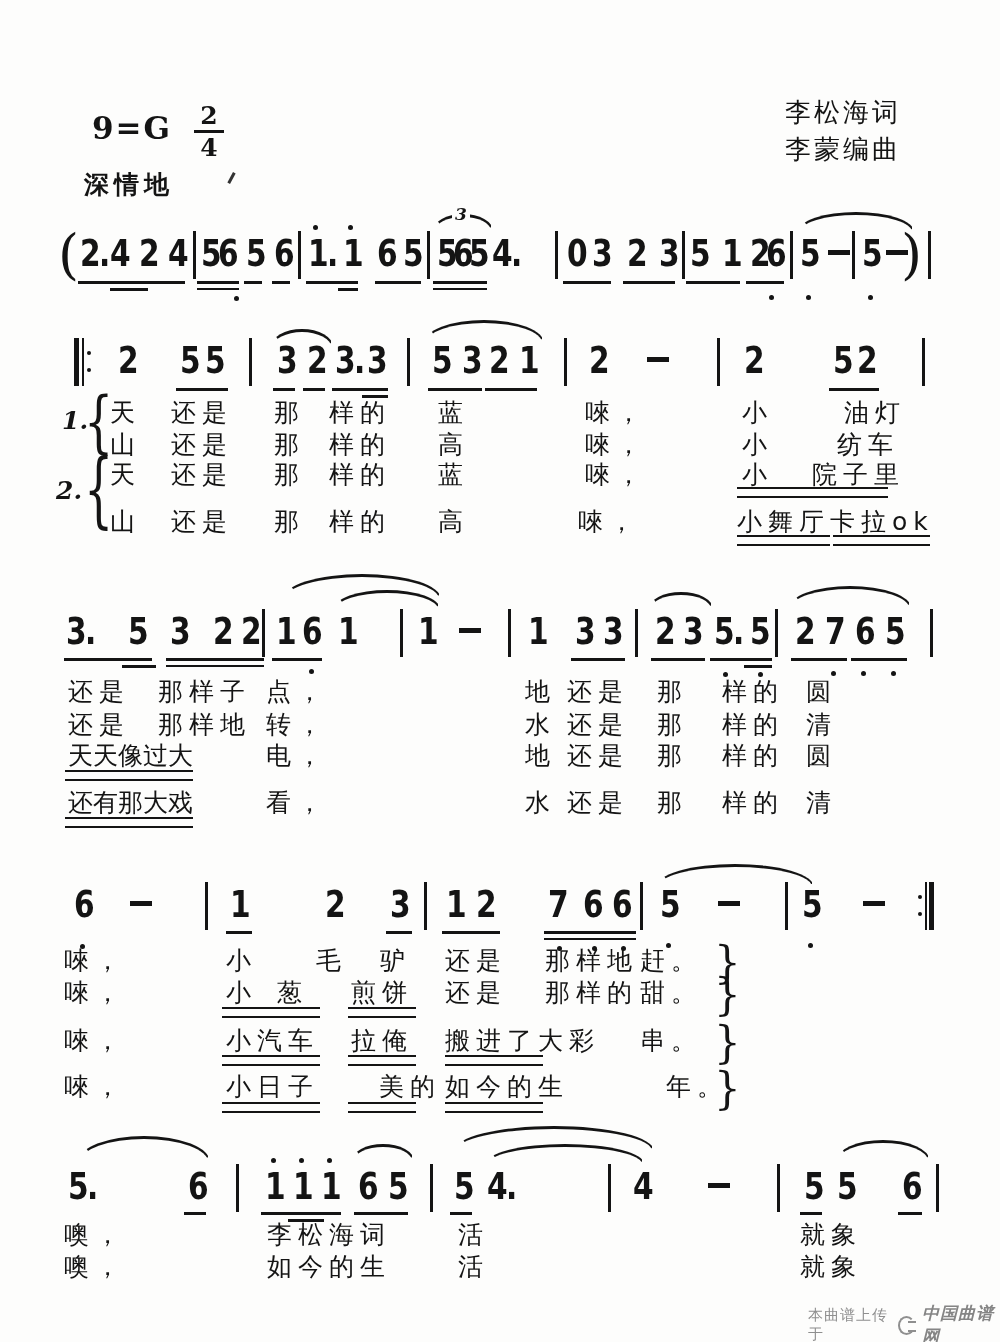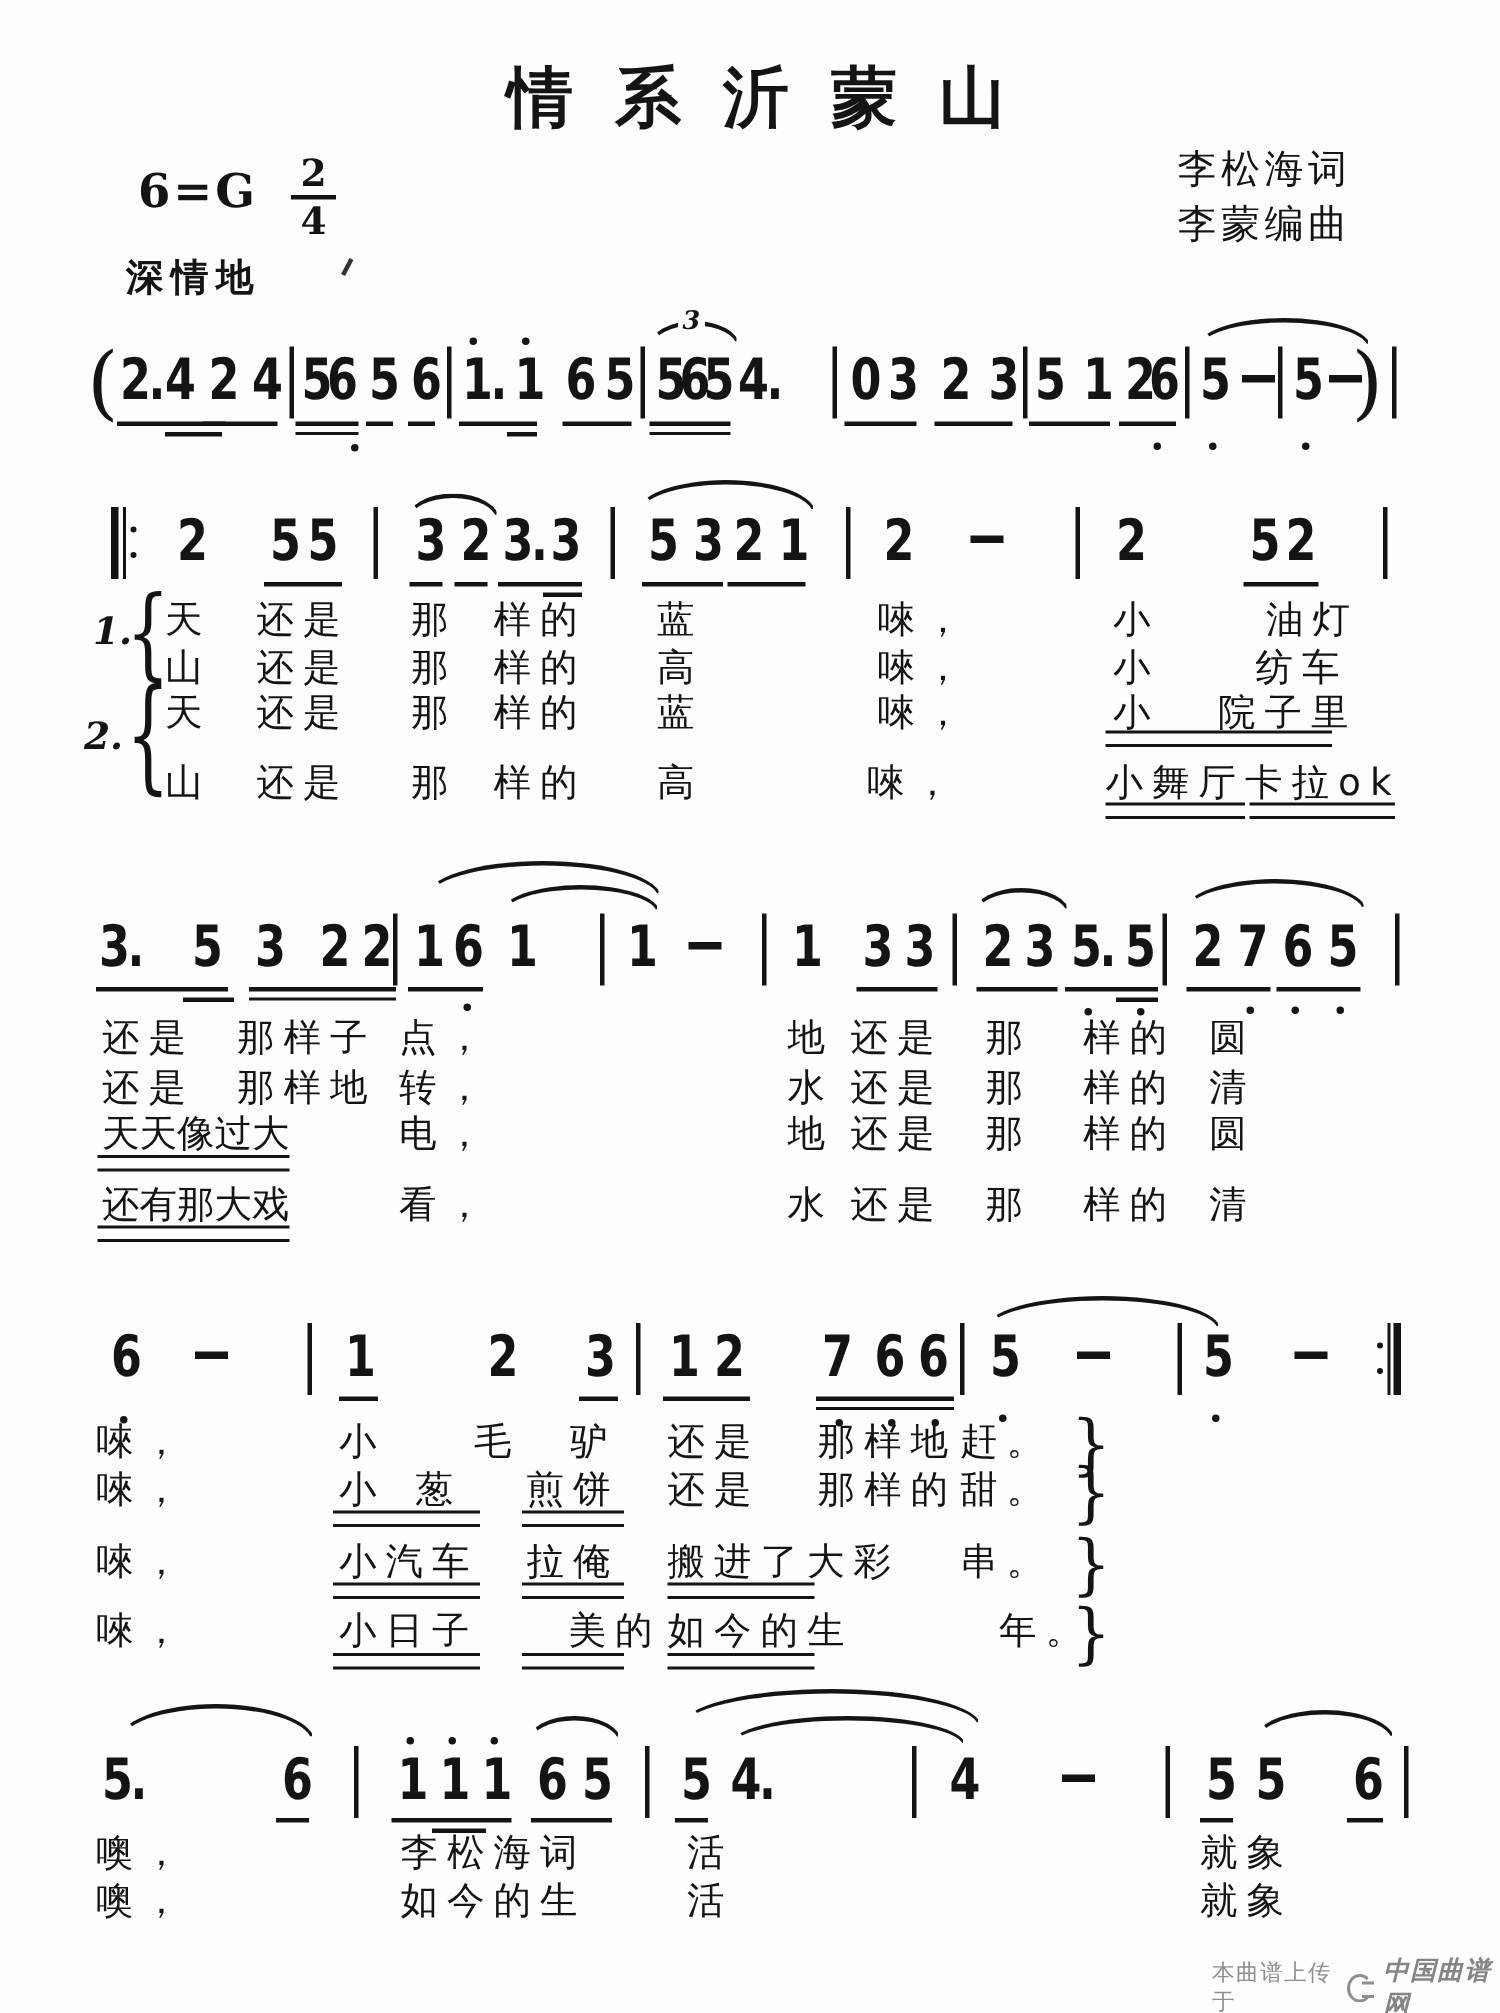--- a/index.html
+++ b/index.html
@@ -41,22 +41,21 @@
   .wm .pre{font-size:15px;letter-spacing:1px;}
   .wm .site{font:italic bold 17px "DejaVu Serif",serif;color:#858585;letter-spacing:1px;}
   .wm .logo{width:15px;height:15px;border:2px solid #8f8f8f;border-radius:50%;border-right-color:transparent;position:relative;}
   .wm .logo:after{content:"";position:absolute;left:8px;top:3px;width:8px;height:7px;
       border-top:2px solid #8f8f8f;border-bottom:2px solid #8f8f8f;}
 </style>
 </head>
 <body>
 
 <div id="page">
-  <div class="title">情系沂蒙山</div>
-  <div class="keysig">6=G</div>
+  <div class="keysig">9=G</div>
   <div class="timesig">
     <div>2</div>
     <div class="bar"></div>
     <div>4</div>
   </div>
   <div class="credit" style="top:95px">李松海词</div>
   <div class="credit" style="top:132px">李蒙编曲</div>
   <div class="tempo">深情地</div>
   <div class="tick"></div>
 

